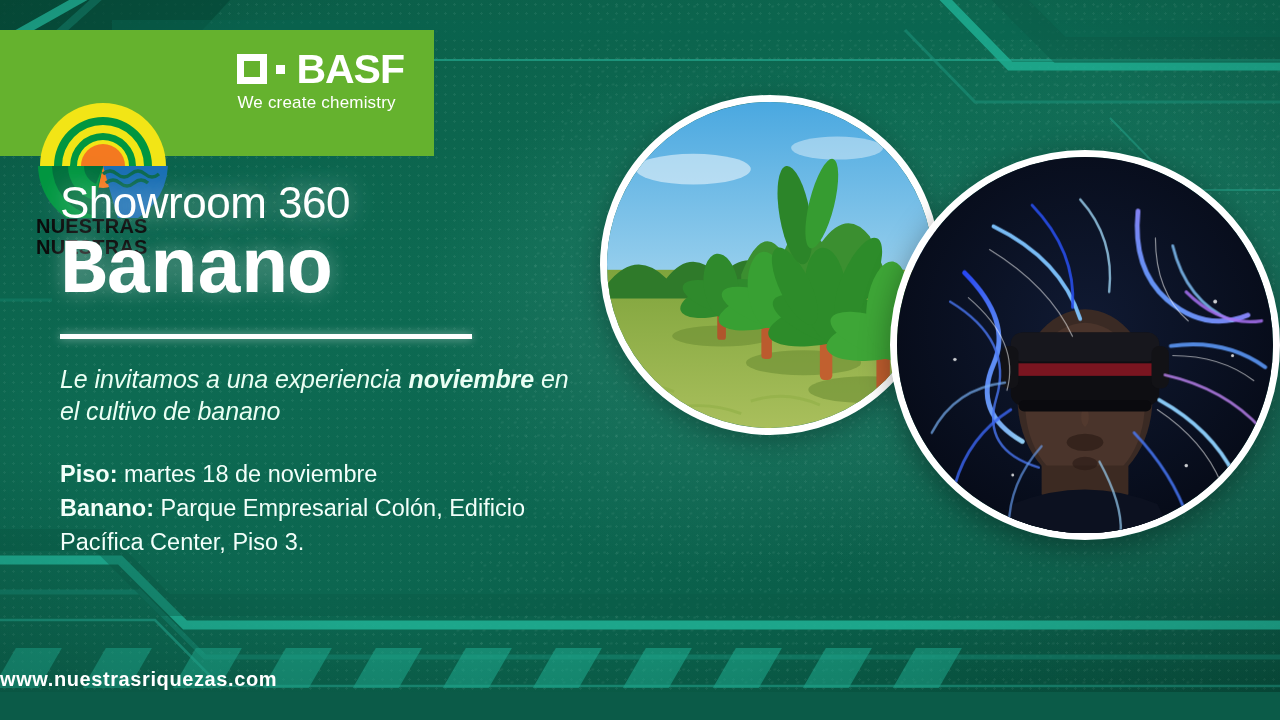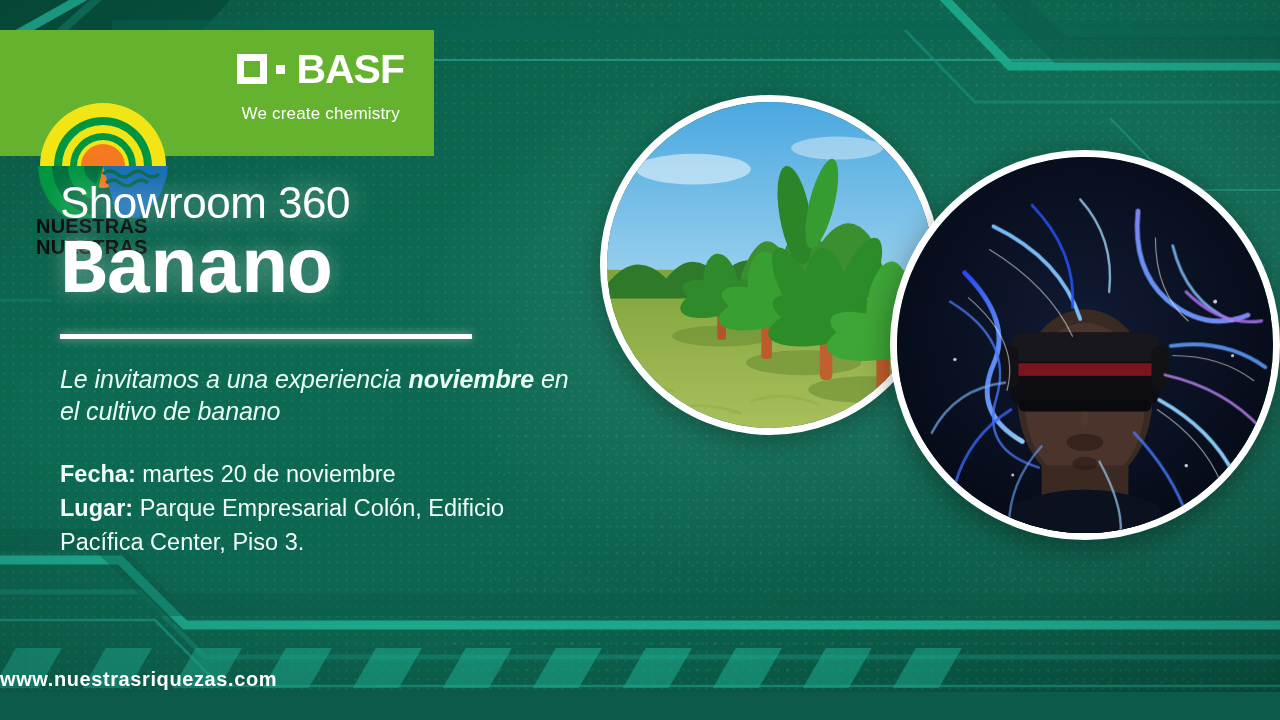--- a/index.html
+++ b/index.html
@@ -58,21 +58,21 @@
   .basf-sq{
     width:30px;height:30px;border:7px solid #ffffff;box-sizing:border-box;
   }
   .basf-dot{width:9px;height:9px;background:#fff;}
   .basf-word{
     color:#fff;font-weight:bold;font-size:41px;letter-spacing:-1px;
     line-height:30px;margin-left:2px;
     font-family:"Liberation Sans", sans-serif;
   }
   .basf-tag{
-    color:#fff;font-size:17px;margin-top:20px;text-align:center;
+    color:#fff;font-size:17px;margin-top:9px;text-align:left;
     letter-spacing:.2px;
   }
 
   
   .nr-logo{position:absolute;left:28px;top:88px;width:150px;}
   .nr-text{
     margin-top:-6px;
     color:#0b0b0b;font-weight:bold;font-size:20px;line-height:21px;
     letter-spacing:.2px;
     padding-left:8px;
@@ -245,22 +245,22 @@
   </div>
 
   <div class="content">
     <div class="t-showroom">Showroom 360</div>
     <div class="t-banano">Banano</div>
     <div class="rule"></div>
 
     <div class="subtitle"><span>Le invitamos a una experiencia </span><b>noviembre</b><span> en el cultivo de banano</span></div>
 
     <div class="details">
-      <div><b>Fecha:</b><span> martes 20 de noviembre</span></div>
-      <div><b>Lugar:</b><span> Parque Empresarial Colón, Edificio Pacífica Center, Piso 3.</span></div>
+      <div><b>Piso:</b><span> martes 18 de noviembre</span></div>
+      <div><b>Banano:</b><span> Parque Empresarial Colón, Edificio Pacífica Center, Piso 3.</span></div>
     </div>
   </div>
 
   <div class="circle banana">
     <svg viewBox="0 0 340 340">
       <defs>
         <linearGradient id="sky" x1="0" y1="0" x2="0" y2="1">
           <stop offset="0" stop-color="#4aa8e0"></stop>
           <stop offset="65" stop-color="#9fd3ee"></stop>
           <stop offset="1" stop-color="#cfe8f4"></stop>

